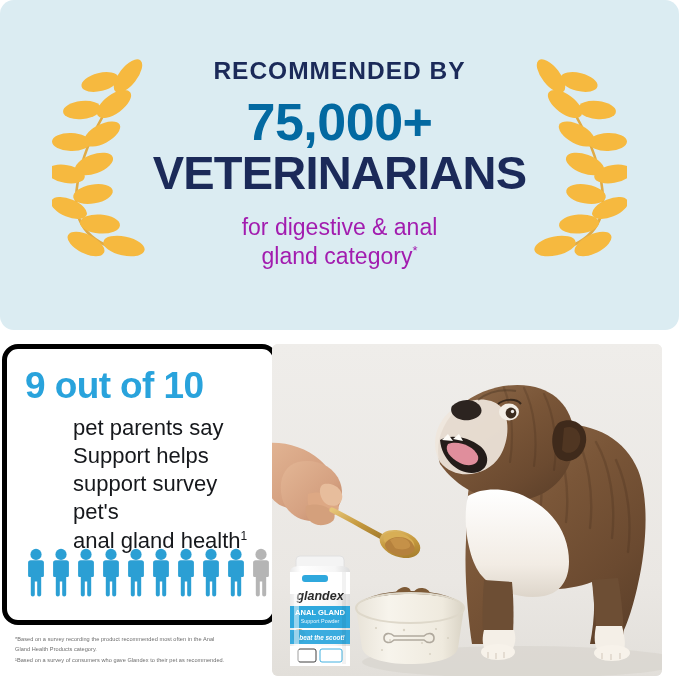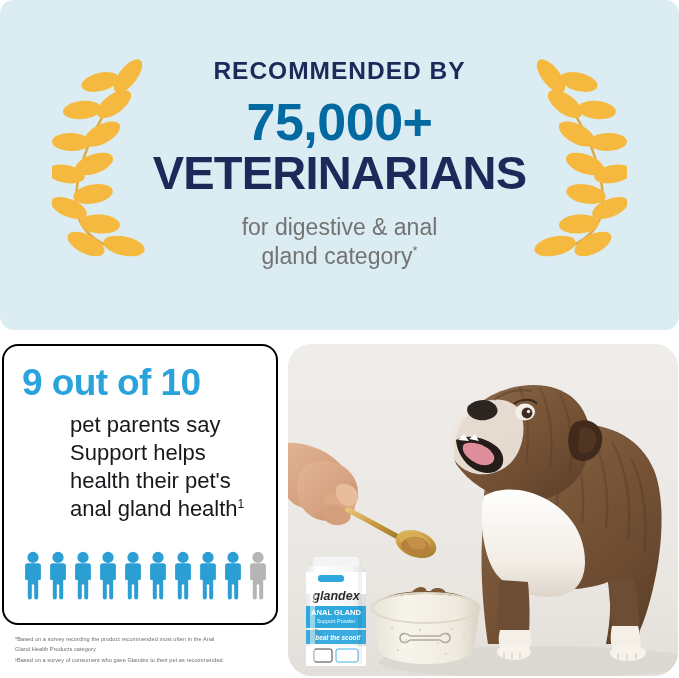--- a/index.html
+++ b/index.html
@@ -40,30 +40,30 @@
     font-size: 52px; font-weight: bold; letter-spacing: -0.5px;
     line-height: 1.02; margin-top: 12px; color:#0369a1;
   }
   .b-line3 {
     font-size: 47px; font-weight: bold; letter-spacing: -0.8px;
     line-height: 1.02; margin-top: 0px; color:#1b2a59;
     white-space: nowrap;
   }
   .b-line4 {
     font-size: 23px; font-weight: normal; line-height: 1.28;
-    margin-top: 16px; color:#737373;
+    margin-top: 16px; color:#a21caf;
   }
   .b-line4 sup { font-size: 13px; vertical-align: super; }
 
   
   .stat-card {
     position: absolute; left: 2px; top: 344px;
     width: 276px; height: 281px;
     background: #ffffff;
-    border: 2px solid #000000;
+    border: 5px solid #000000;
     border-radius: 16px;
     padding: 18px 16px 10px 18px;
   }
   .stat-head {
     color: #29a3dc;
     font-size: 37px; font-weight: bold; letter-spacing: -0.6px;
     line-height: 1; margin-bottom: 10px;
   }
   .stat-body {
     color: #16181c;
@@ -78,24 +78,24 @@
 
   .footnotes {
     position: absolute; left: 15px; top: 634px; width: 266px;
     color: #6d6d6d; font-size: 5.6px; line-height: 1.85;
     letter-spacing: 0.05px;
   }
   .footnotes div { white-space: nowrap; }
 
   
   .photo {
-    position: absolute; left: 288px; top: 344px;
+    position: absolute; left: 272px; top: 344px;
     width: 390px; height: 332px;
     background: #eceae7;
-    border-radius: 24px;
+    border-radius: 6px;
     overflow: hidden;
   }
   .photo svg { display:block; }
 </style>
 </head>
 <body>
 
 <div class="page">
 
   <div class="banner">
@@ -158,21 +158,21 @@
       </span>
 
     </div>
   </div>
 
   <div class="stat-card">
     <div class="stat-head">9 out of 10</div>
     <div class="stat-body">
       <span>pet parents say</span><br>
       <span>Support helps</span><br>
-      <span>health their pet's</span><br>
+      <span>support survey pet's</span><br>
       <span>anal gland health</span><sup>1</sup>
     </div>
 
     <div class="people-row" id="people-row">
         <span><svg width="22" height="50" viewBox="0 0 22 50">
             <circle cx="11" cy="6.4" r="5.6" fill="#2b9fd4"></circle>
             <path d="M3.1 14.6 C3.1 13.2 4.2 12.3 5.6 12.3 L16.4 12.3 C17.8 12.3 18.9 13.2 18.9 14.6 L18.9 27.4 C18.9 28.4 18.2 29.1 17.2 29.1 L16.2 29.1 L16.2 46.4 C16.2 47.6 15.3 48.4 14.2 48.4 C13.0 48.4 12.2 47.6 12.2 46.4 L12.2 33.4 L9.8 33.4 L9.8 46.4 C9.8 47.6 9.0 48.4 7.8 48.4 C6.7 48.4 5.8 47.6 5.8 46.4 L5.8 29.1 L4.8 29.1 C3.8 29.1 3.1 28.4 3.1 27.4 Z" fill="#2b9fd4"></path>
           </svg></span>
         <span><svg width="22" height="50" viewBox="0 0 22 50">
             <circle cx="11" cy="6.4" r="5.6" fill="#2b9fd4"></circle>

